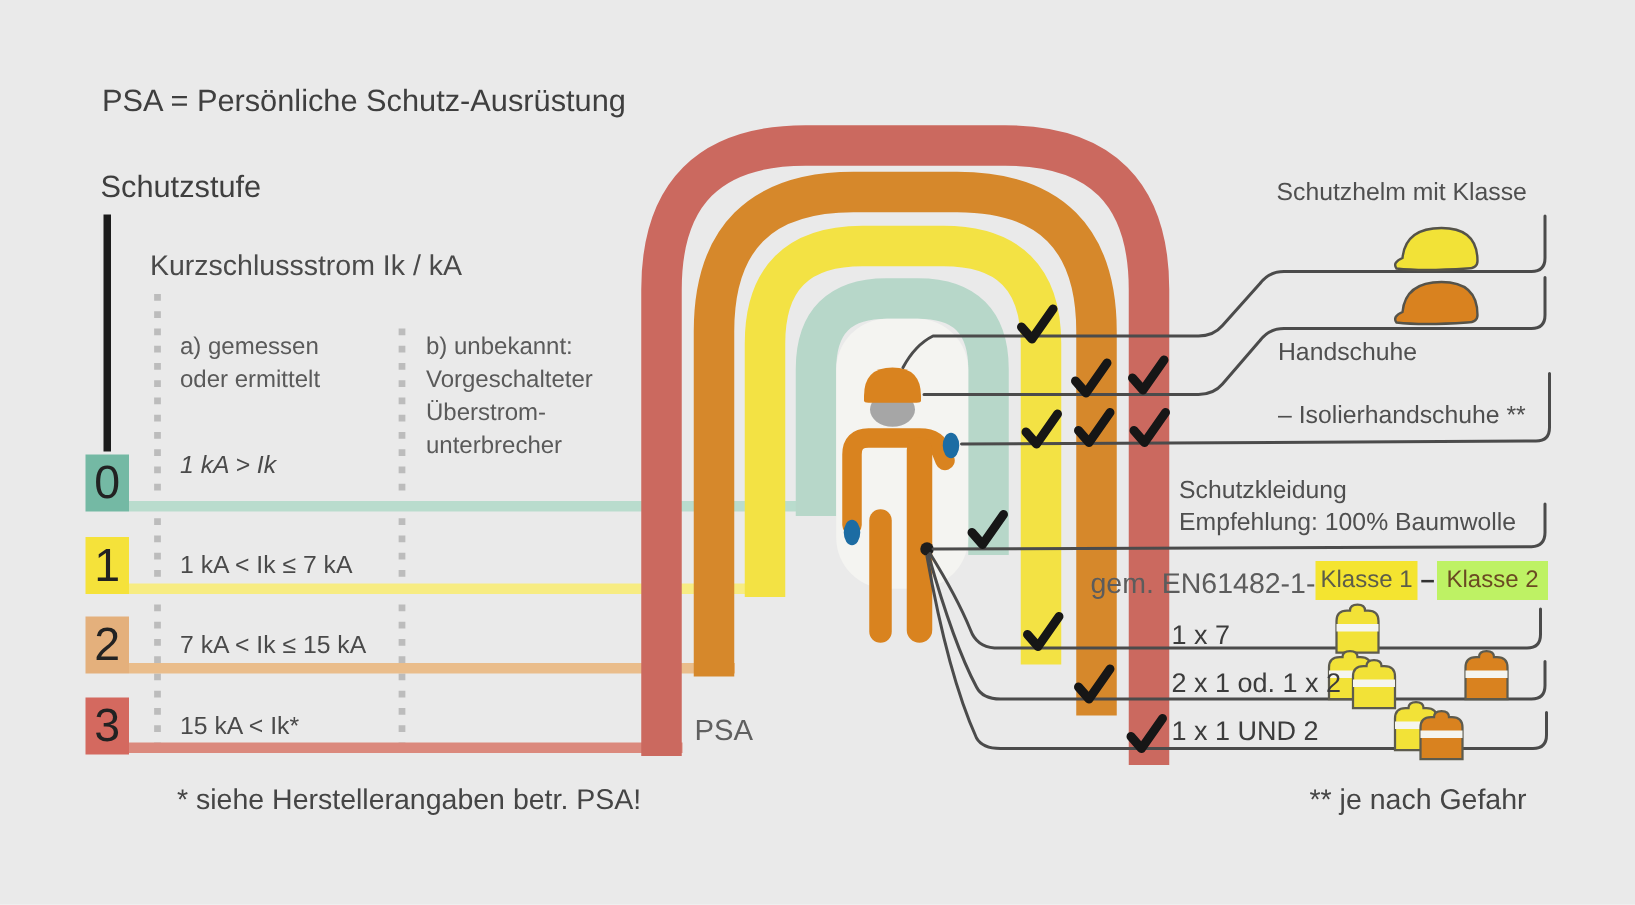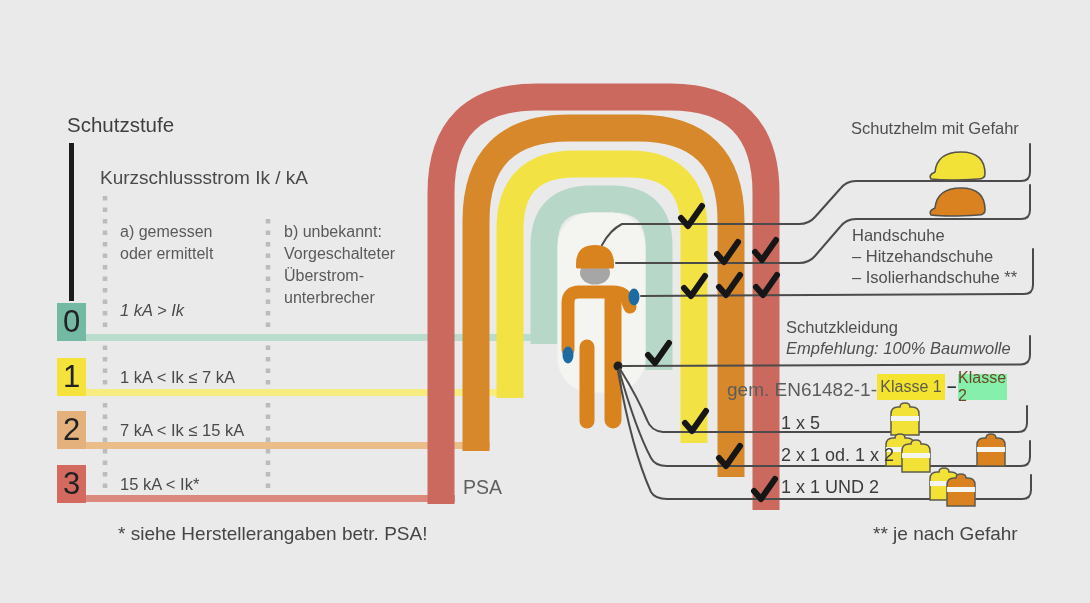--- a/index.html
+++ b/index.html
@@ -29,21 +29,21 @@
   }
   .lv0{background:#74b9a4;}
   .lv1{background:#f5e23a;}
   .lv2{background:#e4b07c;}
   .lv3{background:#d4695f;}
   .badge{
     position:absolute;height:26px;display:flex;align-items:center;justify-content:center;
     font-size:16px;
   }
   .badge1{background:#f4e430;color:#5c5c4a;width:68px;}
-  .badge2{background:#86efac;color:#6a4a22;width:49px;}
+  .badge2{background:#bef264;color:#6a4a22;width:74px;}
   .dash{position:absolute;font-size:17px;color:#333;font-weight:bold;}
 </style>
 </head>
 <body>
 
 <div class="canvas">
 
   <svg width="1090" height="603" viewBox="0 0 1090 603">
 
     <line x1="105" y1="196" x2="105" y2="497" stroke="#bcbcbc" stroke-width="4.5" stroke-dasharray="4.5 7"></line>
@@ -123,20 +123,21 @@
         <path d="M -14,16 L -14,-5 Q -14,-12 -7,-12 L -5,-12 Q -5,-16 0,-16 Q 5,-16 5,-12 L 7,-12 Q 14,-12 14,-5 L 14,16 Z" fill="#f2e237"></path>
         <rect x="-14" y="-3" width="28" height="5" fill="#f5f5ef" stroke="none"></rect>
       </g>
       <g transform="translate(961,490)">
         <path d="M -14,16 L -14,-5 Q -14,-12 -7,-12 L -5,-12 Q -5,-16 0,-16 Q 5,-16 5,-12 L 7,-12 Q 14,-12 14,-5 L 14,16 Z" fill="#d9821f"></path>
         <rect x="-14" y="-3" width="28" height="5" fill="#f5f5ef" stroke="none"></rect>
       </g>
     </g>
   </svg>
 
+  <div class="txt t-title" style="left:68px;top:56px;">PSA = Persönliche Schutz-Ausrüstung</div>
 
   <div class="txt t-head" style="left:67px;top:113px;">Schutzstufe</div>
   <div class="txt t-sub" style="left:100px;top:167px;">Kurzschlussstrom Ik / kA</div>
 
   <div class="txt t-col" style="left:120px;top:221px;">a) gemessen</div>
   <div class="txt t-col" style="left:120px;top:243px;">oder ermittelt</div>
 
   <div class="txt t-col" style="left:284px;top:221px;">b) unbekannt:</div>
   <div class="txt t-col" style="left:284px;top:243px;text-align:center;">Vorgeschalteter</div>
   <div class="txt t-col" style="left:284px;top:265px;">Überstrom-</div>
@@ -147,34 +148,33 @@
   <div class="lvbox lv2" style="left:57px;top:411px;">2</div>
   <div class="lvbox lv3" style="left:57px;top:465px;">3</div>
 
   <div class="txt t-range" style="left:120px;top:301px;font-style:italic;">1 kA &gt; Ik</div>
   <div class="txt t-range" style="left:120px;top:368px;">1 kA &lt; Ik ≤ 7 kA</div>
   <div class="txt t-range" style="left:120px;top:421px;">7 kA &lt; Ik ≤ 15 kA</div>
   <div class="txt t-range" style="left:120px;top:475px;">15 kA &lt; Ik*</div>
 
   <div class="txt t-psa" style="left:463px;top:476px;">PSA</div>
 
-  <div class="txt t-small" style="left:851px;top:118px;">Schutzhelm mit Gefahr</div>
+  <div class="txt t-small" style="left:851px;top:118px;">Schutzhelm mit Klasse</div>
 
   <div class="txt t-small" style="left:852px;top:225px;">Handschuhe</div>
-  <div class="txt t-small" style="left:852px;top:246px;">– Hitzehandschuhe</div>
   <div class="txt t-small" style="left:852px;top:267px;">– Isolierhandschuhe **</div>
 
   <div class="txt t-small" style="left:786px;top:317px;">Schutzkleidung</div>
-  <div class="txt t-small" style="left:786px;top:338px;font-style:italic;">Empfehlung: 100% Baumwolle</div>
+  <div class="txt t-small" style="left:786px;top:338px;">Empfehlung: 100% Baumwolle</div>
 
   <div class="txt t-gem" style="left:727px;top:379px;">gem. EN61482-1-2</div>
   <div class="badge badge1" style="left:877px;top:374px;">Klasse 1</div>
   <div class="dash" style="left:947px;top:377px;">–</div>
   <div class="badge badge2" style="left:958px;top:374px;">Klasse 2</div>
 
-  <div class="txt t-row" style="left:781px;top:413px;">1 x 5</div>
+  <div class="txt t-row" style="left:781px;top:413px;">1 x 7</div>
   <div class="txt t-row" style="left:781px;top:445px;">2 x 1 od. 1 x 2</div>
   <div class="txt t-row" style="left:781px;top:477px;">1 x 1 UND 2</div>
 
   <div class="txt t-note" style="left:873px;top:523px;">** je nach Gefahr</div>
   <div class="txt t-note" style="left:118px;top:523px;">* siehe Herstellerangaben betr. PSA!</div>
 
 </div>
 
 </body></html>

